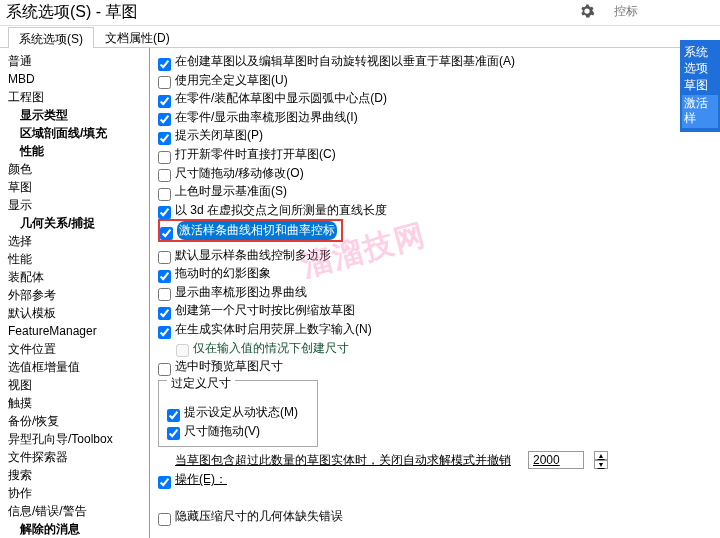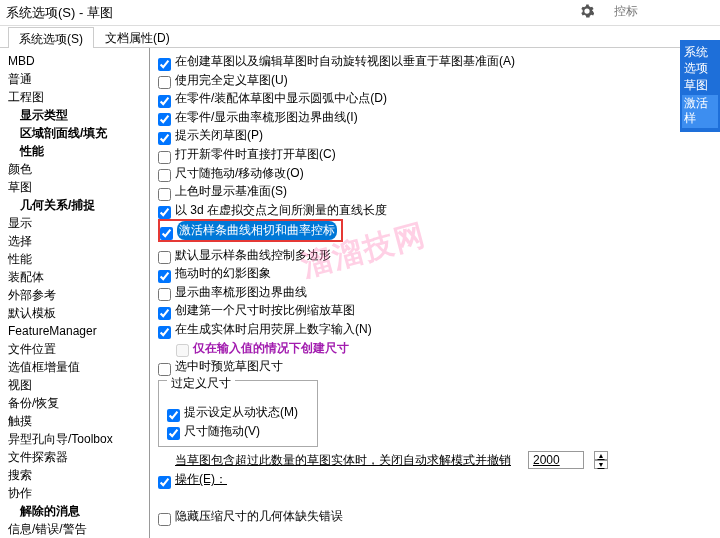--- a/index.html
+++ b/index.html
@@ -1,17 +1,17 @@
 <!DOCTYPE html>
 <html><head>
 <meta charset="utf-8">
 <style>
 * { margin: 0; padding: 0; box-sizing: border-box; }
 body { font-family: "Microsoft YaHei", sans-serif; font-size: 12px; background: #fff; width: 720px; height: 538px; overflow: hidden; position: relative; }
-.titlebar { height: 26px; display: flex; align-items: center; padding-left: 6px; font-size: 13px; border-bottom: 1px solid #ddd; }
+.titlebar { height: 26px; display: flex; align-items: center; padding-left: 6px; font-size: 16px; border-bottom: 1px solid #ddd; }
 .searchbar { position: absolute; top: 2px; right: 10px; display: flex; align-items: center; gap: 16px; }
 .searchbar input { border: none; font-size: 12px; padding: 2px 4px; width: 100px; outline: none; }
 .gear { width: 14px; height: 14px; fill: #555; }
 .tabs { display: flex; border-bottom: 1px solid #ccc; padding-left: 8px; height: 22px; }
 .tab { padding: 3px 10px; font-size: 12px; cursor: pointer; border: 1px solid transparent; border-bottom: none; }
 .tab.active { border-color: #ccc; background: #fff; position: relative; top: 1px; }
 .sidepanel { position: absolute; right: 0; top: 40px; width: 40px; background: #1e6fd9; color: #fff; font-size: 12px; padding: 4px 2px; line-height: 1.3; }
 .sidepanel div { padding: 1px 2px; }
 .sidepanel .hl { background: #3d8ef0; }
 .content { display: flex; height: calc(100% - 48px); }
@@ -52,47 +52,47 @@
   </div>
 
 <div class="sidepanel">
   <div>系统选项</div>
   <div>草图</div>
   <div class="hl">激活样</div>
 </div>
 
 <div class="content">
   <div class="tree" id="tree">
+      <div class="tree-item">普通</div>
       <div class="tree-item">MBD</div>
-      <div class="tree-item">普通</div>
       <div class="tree-item">工程图</div>
       <div class="tree-item lvl1">显示类型</div>
       <div class="tree-item lvl1">区域剖面线/填充</div>
       <div class="tree-item lvl1">性能</div>
       <div class="tree-item">颜色</div>
       <div class="tree-item"><span class="selected">草图</span></div>
+      <div class="tree-item">显示</div>
       <div class="tree-item lvl1">几何关系/捕捉</div>
-      <div class="tree-item">显示</div>
       <div class="tree-item">选择</div>
       <div class="tree-item">性能</div>
       <div class="tree-item">装配体</div>
       <div class="tree-item">外部参考</div>
       <div class="tree-item">默认模板</div>
       <div class="tree-item">FeatureManager</div>
       <div class="tree-item">文件位置</div>
       <div class="tree-item">选值框增量值</div>
       <div class="tree-item">视图</div>
+      <div class="tree-item">触摸</div>
       <div class="tree-item">备份/恢复</div>
-      <div class="tree-item">触摸</div>
       <div class="tree-item">异型孔向导/Toolbox</div>
       <div class="tree-item">文件探索器</div>
       <div class="tree-item">搜索</div>
       <div class="tree-item">协作</div>
+      <div class="tree-item">信息/错误/警告</div>
       <div class="tree-item lvl1">解除的消息</div>
-      <div class="tree-item">信息/错误/警告</div>
     </div>
   <div class="options" id="options"><div class="opt">
         <input type="checkbox" checked="" style="">
         <span class="lbl">在创建草图以及编辑草图时自动旋转视图以垂直于草图基准面(A)</span>
       </div><div class="opt">
         <input type="checkbox" style="">
         <span class="lbl">使用完全定义草图(U)</span>
       </div><div class="opt">
         <input type="checkbox" checked="" style="">
         <span class="lbl">在零件/装配体草图中显示圆弧中心点(D)</span>
@@ -127,21 +127,21 @@
         <input type="checkbox" style="">
         <span class="lbl">显示曲率梳形图边界曲线</span>
       </div><div class="opt">
         <input type="checkbox" checked="" style="">
         <span class="lbl">创建第一个尺寸时按比例缩放草图</span>
       </div><div class="opt">
         <input type="checkbox" checked="" style="">
         <span class="lbl">在生成实体时启用荧屏上数字输入(N)</span>
       </div><div class="opt indent">
         <input type="checkbox" disabled="" style="">
-        <span class="lbl" style="color: #a21caf; font-weight: bold;">仅在输入值的情况下创建尺寸</span>
+        <span class="lbl" style="color: #14532d;">仅在输入值的情况下创建尺寸</span>
       </div><div class="opt">
         <input type="checkbox" style="">
         <span class="lbl">选中时预览草图尺寸</span>
       </div><div class="fieldset"><span class="legend">过定义尺寸</span><div class="opt">
           <input type="checkbox" checked="" style="">
           <span class="lbl">提示设定从动状态(M)</span>
         </div><div class="opt">
           <input type="checkbox" checked="" style="">
           <span class="lbl">尺寸随拖动(V)</span>
         </div></div><div class="spinner">

